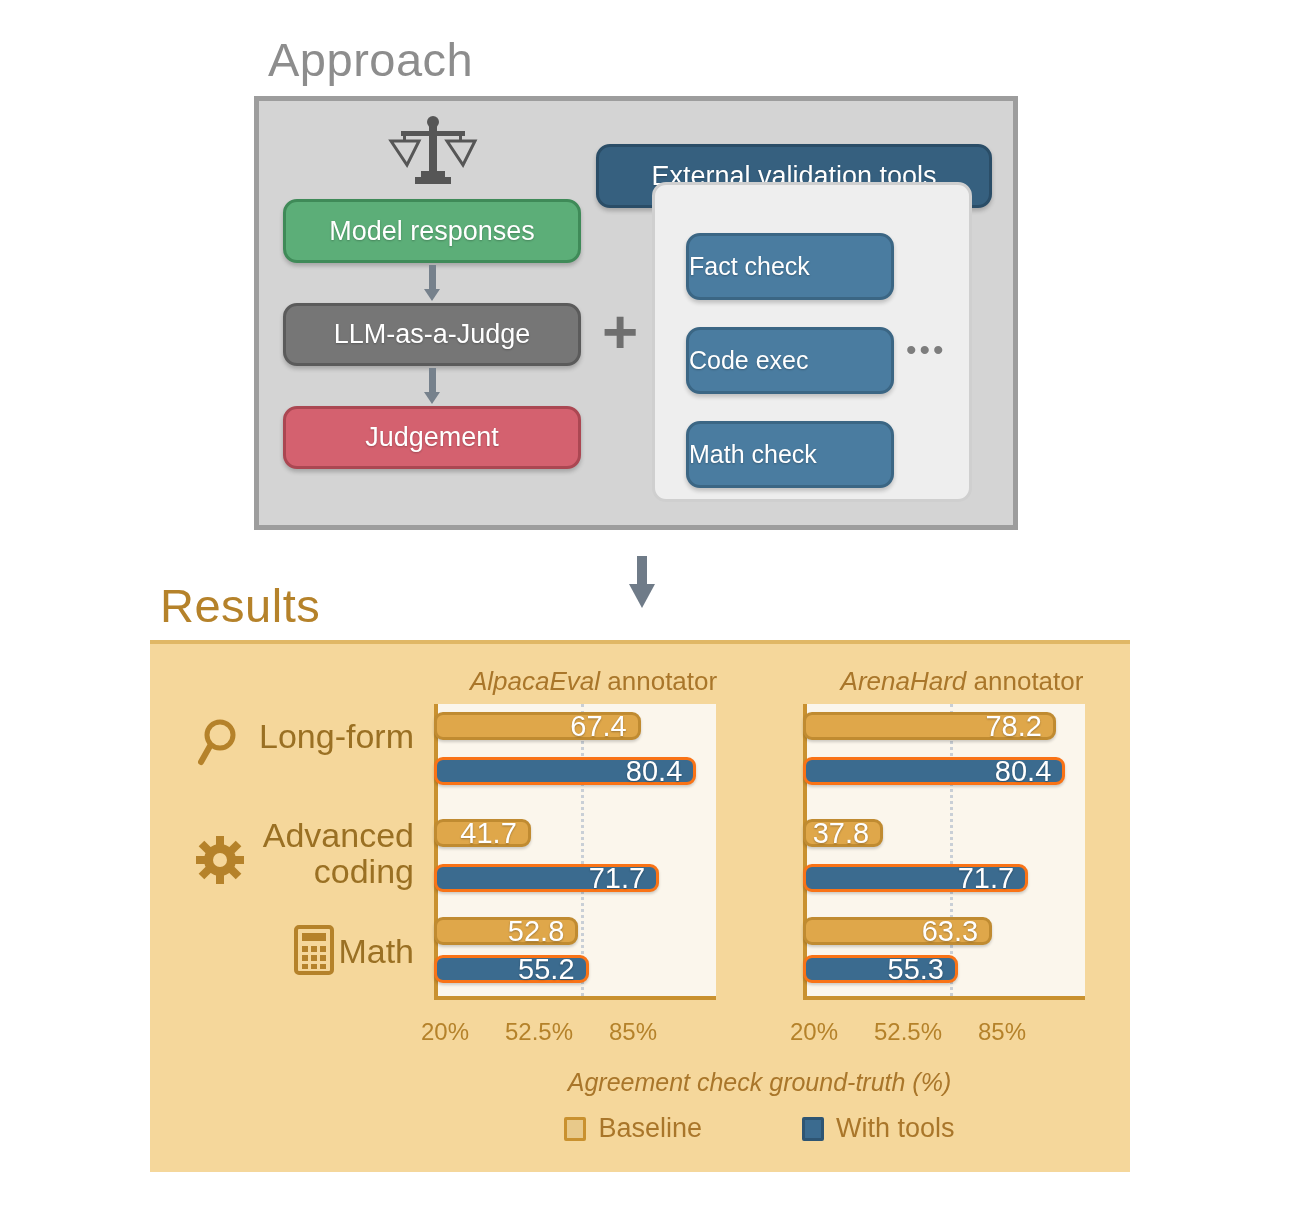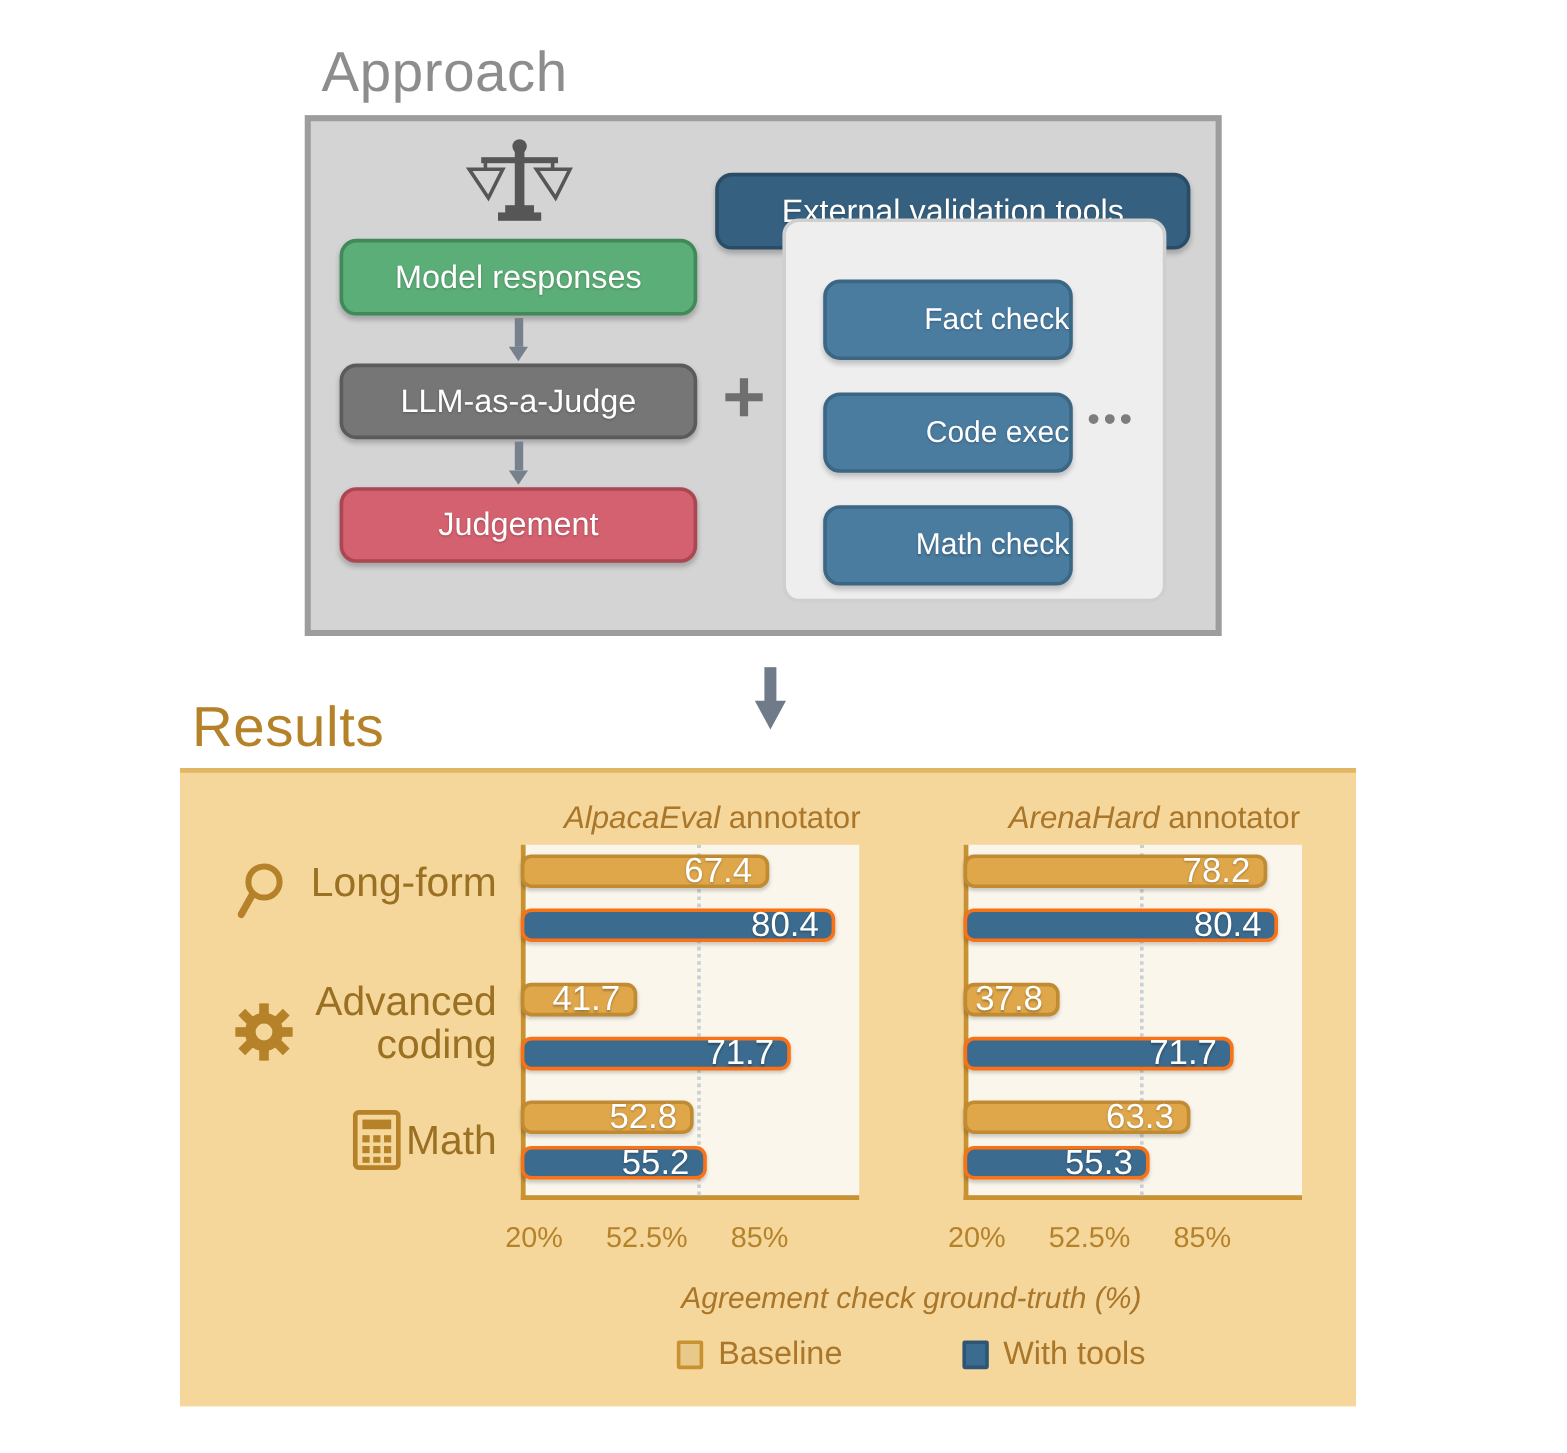--- a/index.html
+++ b/index.html
@@ -50,21 +50,21 @@
   #box-ext-header{
     left:596px;top:144px;width:396px;height:64px;
     background:#36607f;border:3px solid #2a4d67;
   }
   #tools-panel{
     position:absolute;left:652px;top:182px;width:320px;height:320px;
     background:#eeeeee;border:3px solid #cfcfcf;border-radius:14px;box-sizing:border-box;
   }
   .tool-box{
     position:absolute;border-radius:14px;box-sizing:border-box;
-    display:flex;align-items:center;justify-content:flex-end;
+    display:flex;align-items:center;justify-content:flex-start;
     background:#4a7ca0;border:3px solid #3b6684;color:#ffffff;font-size:25px;
     text-shadow:0 1px 2px rgba(0,0,0,.25);box-shadow:0 3px 4px rgba(0,0,0,.2);
   }
   #tool-fact{left:686px;top:233px;width:208px;height:67px;}
   #tool-code{left:686px;top:327px;width:208px;height:67px;}
   #tool-math{left:686px;top:421px;width:208px;height:67px;}
   #tools-ellipsis{
     position:absolute;left:906px;top:340px;width:50px;height:40px;
     color:#7d7d7d;font-size:30px;letter-spacing:3px;line-height:20px;
   }

